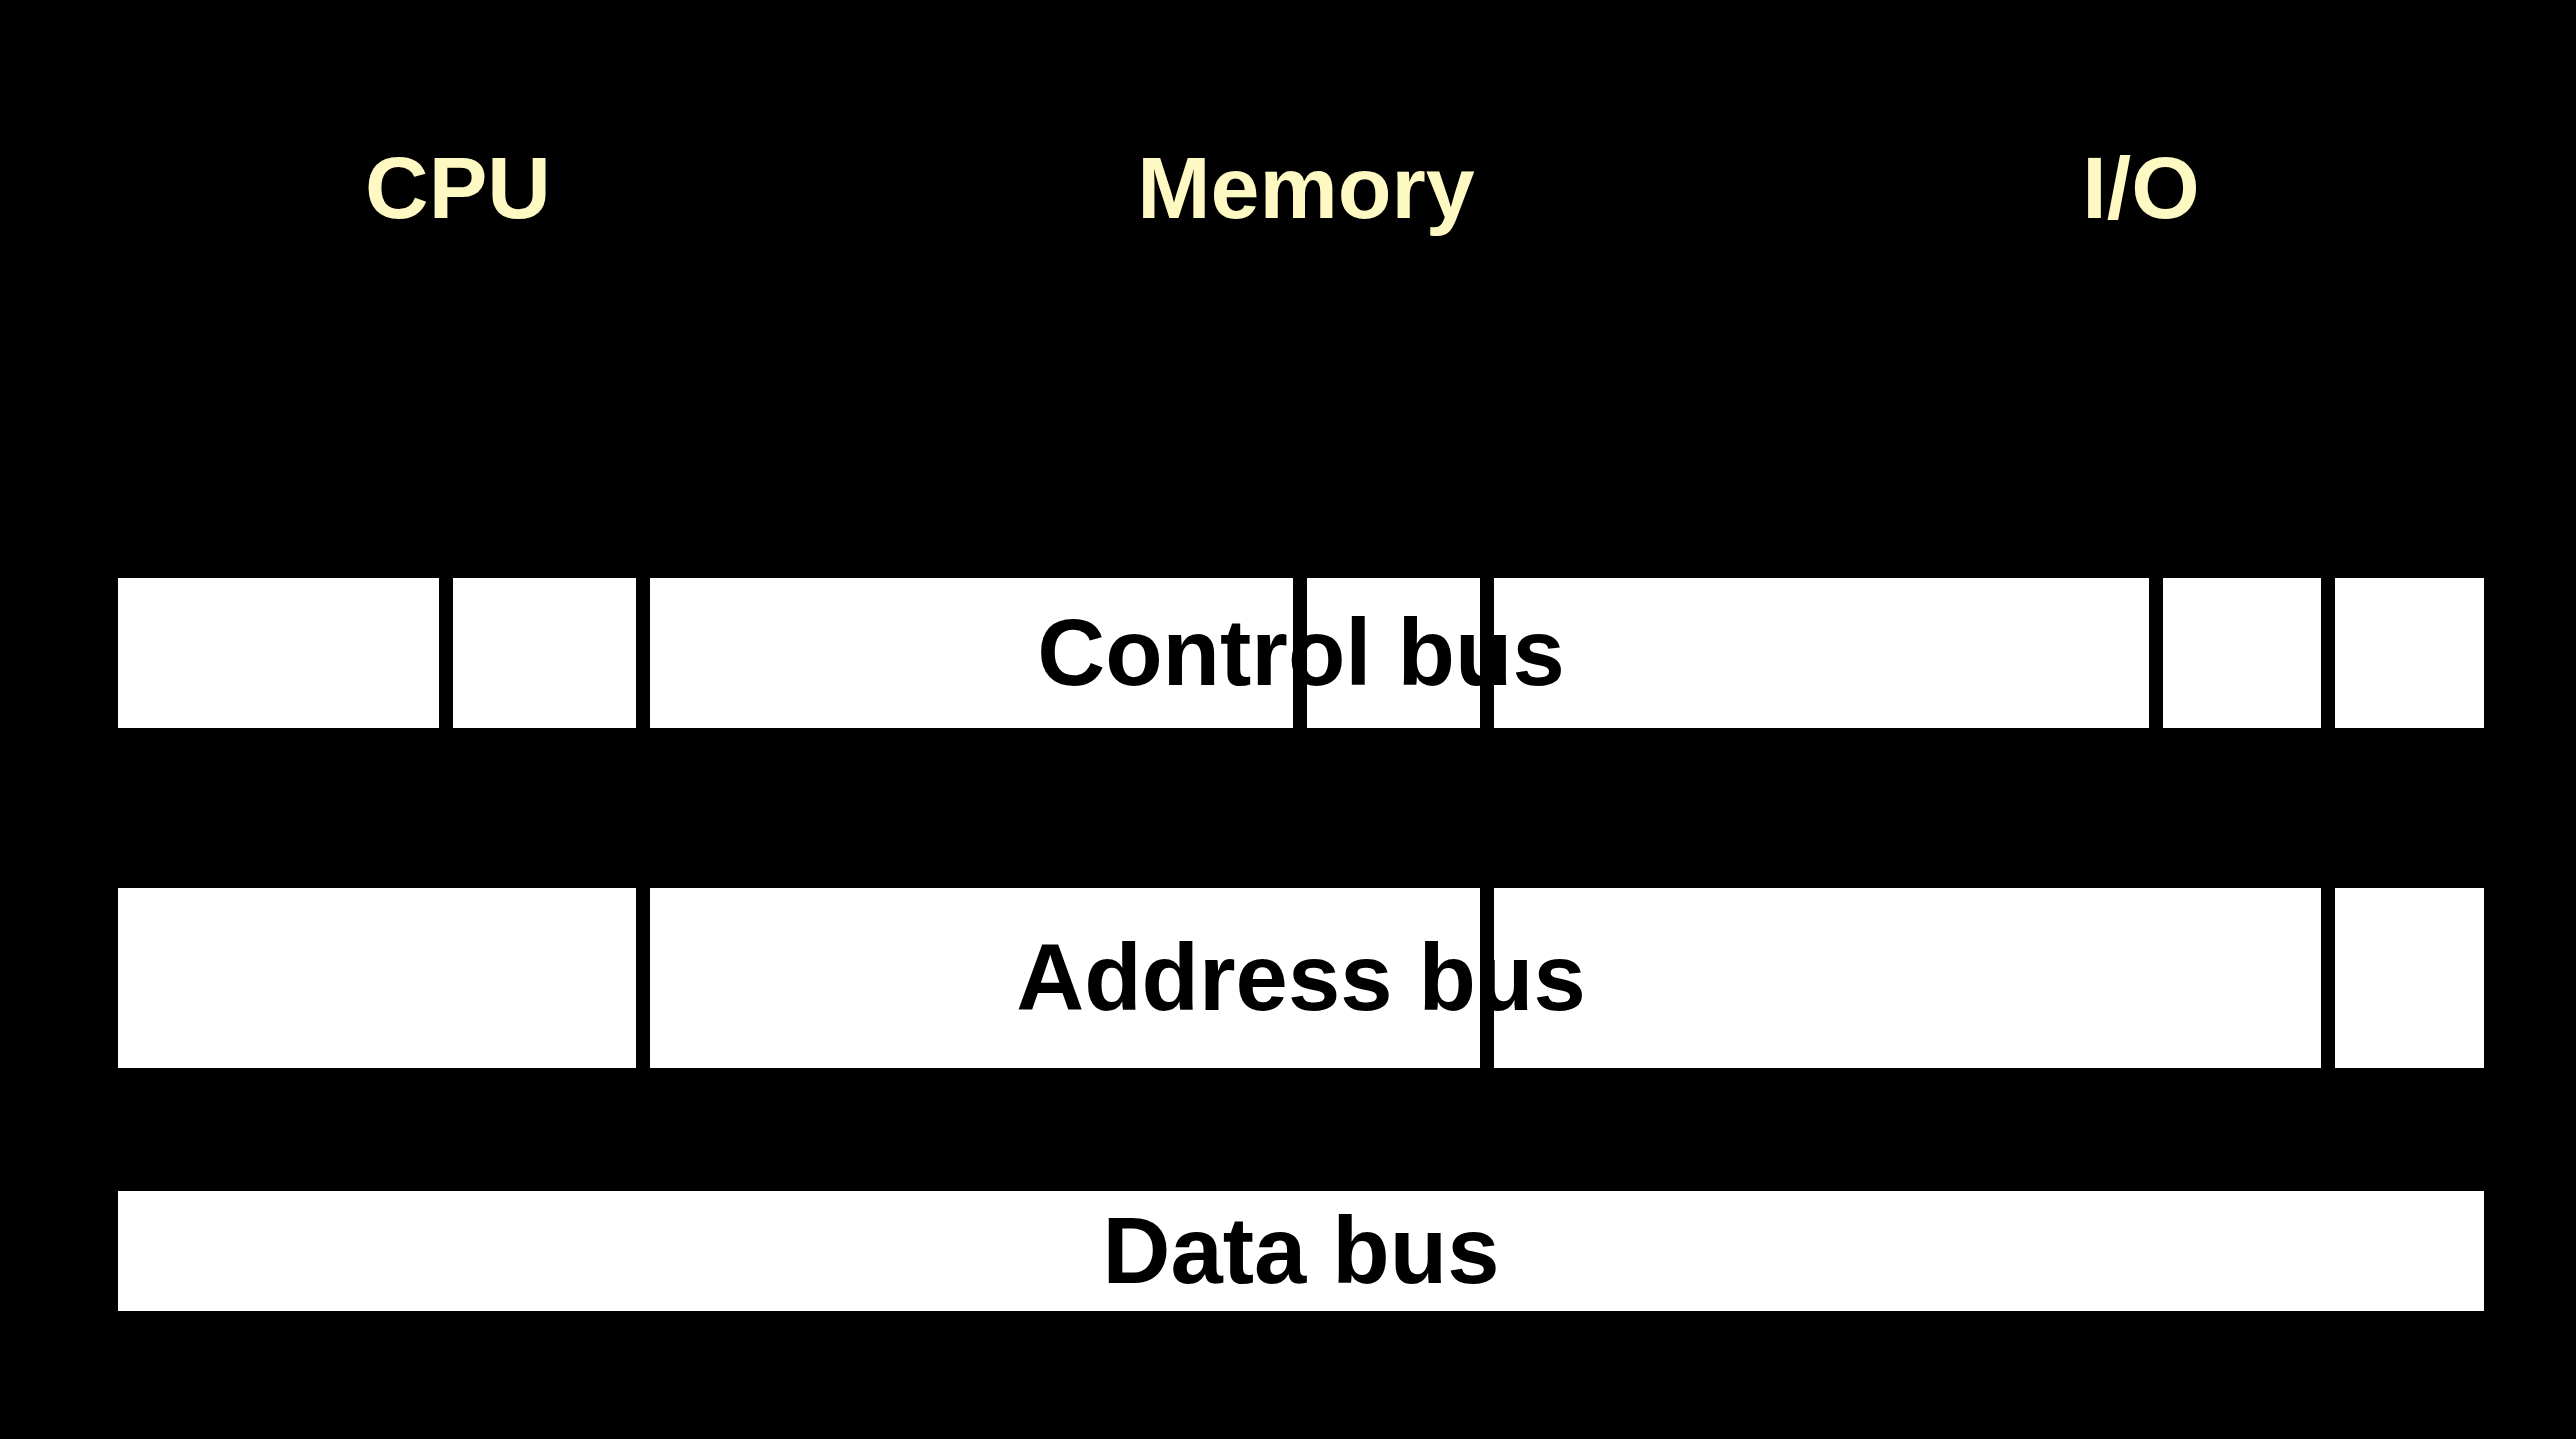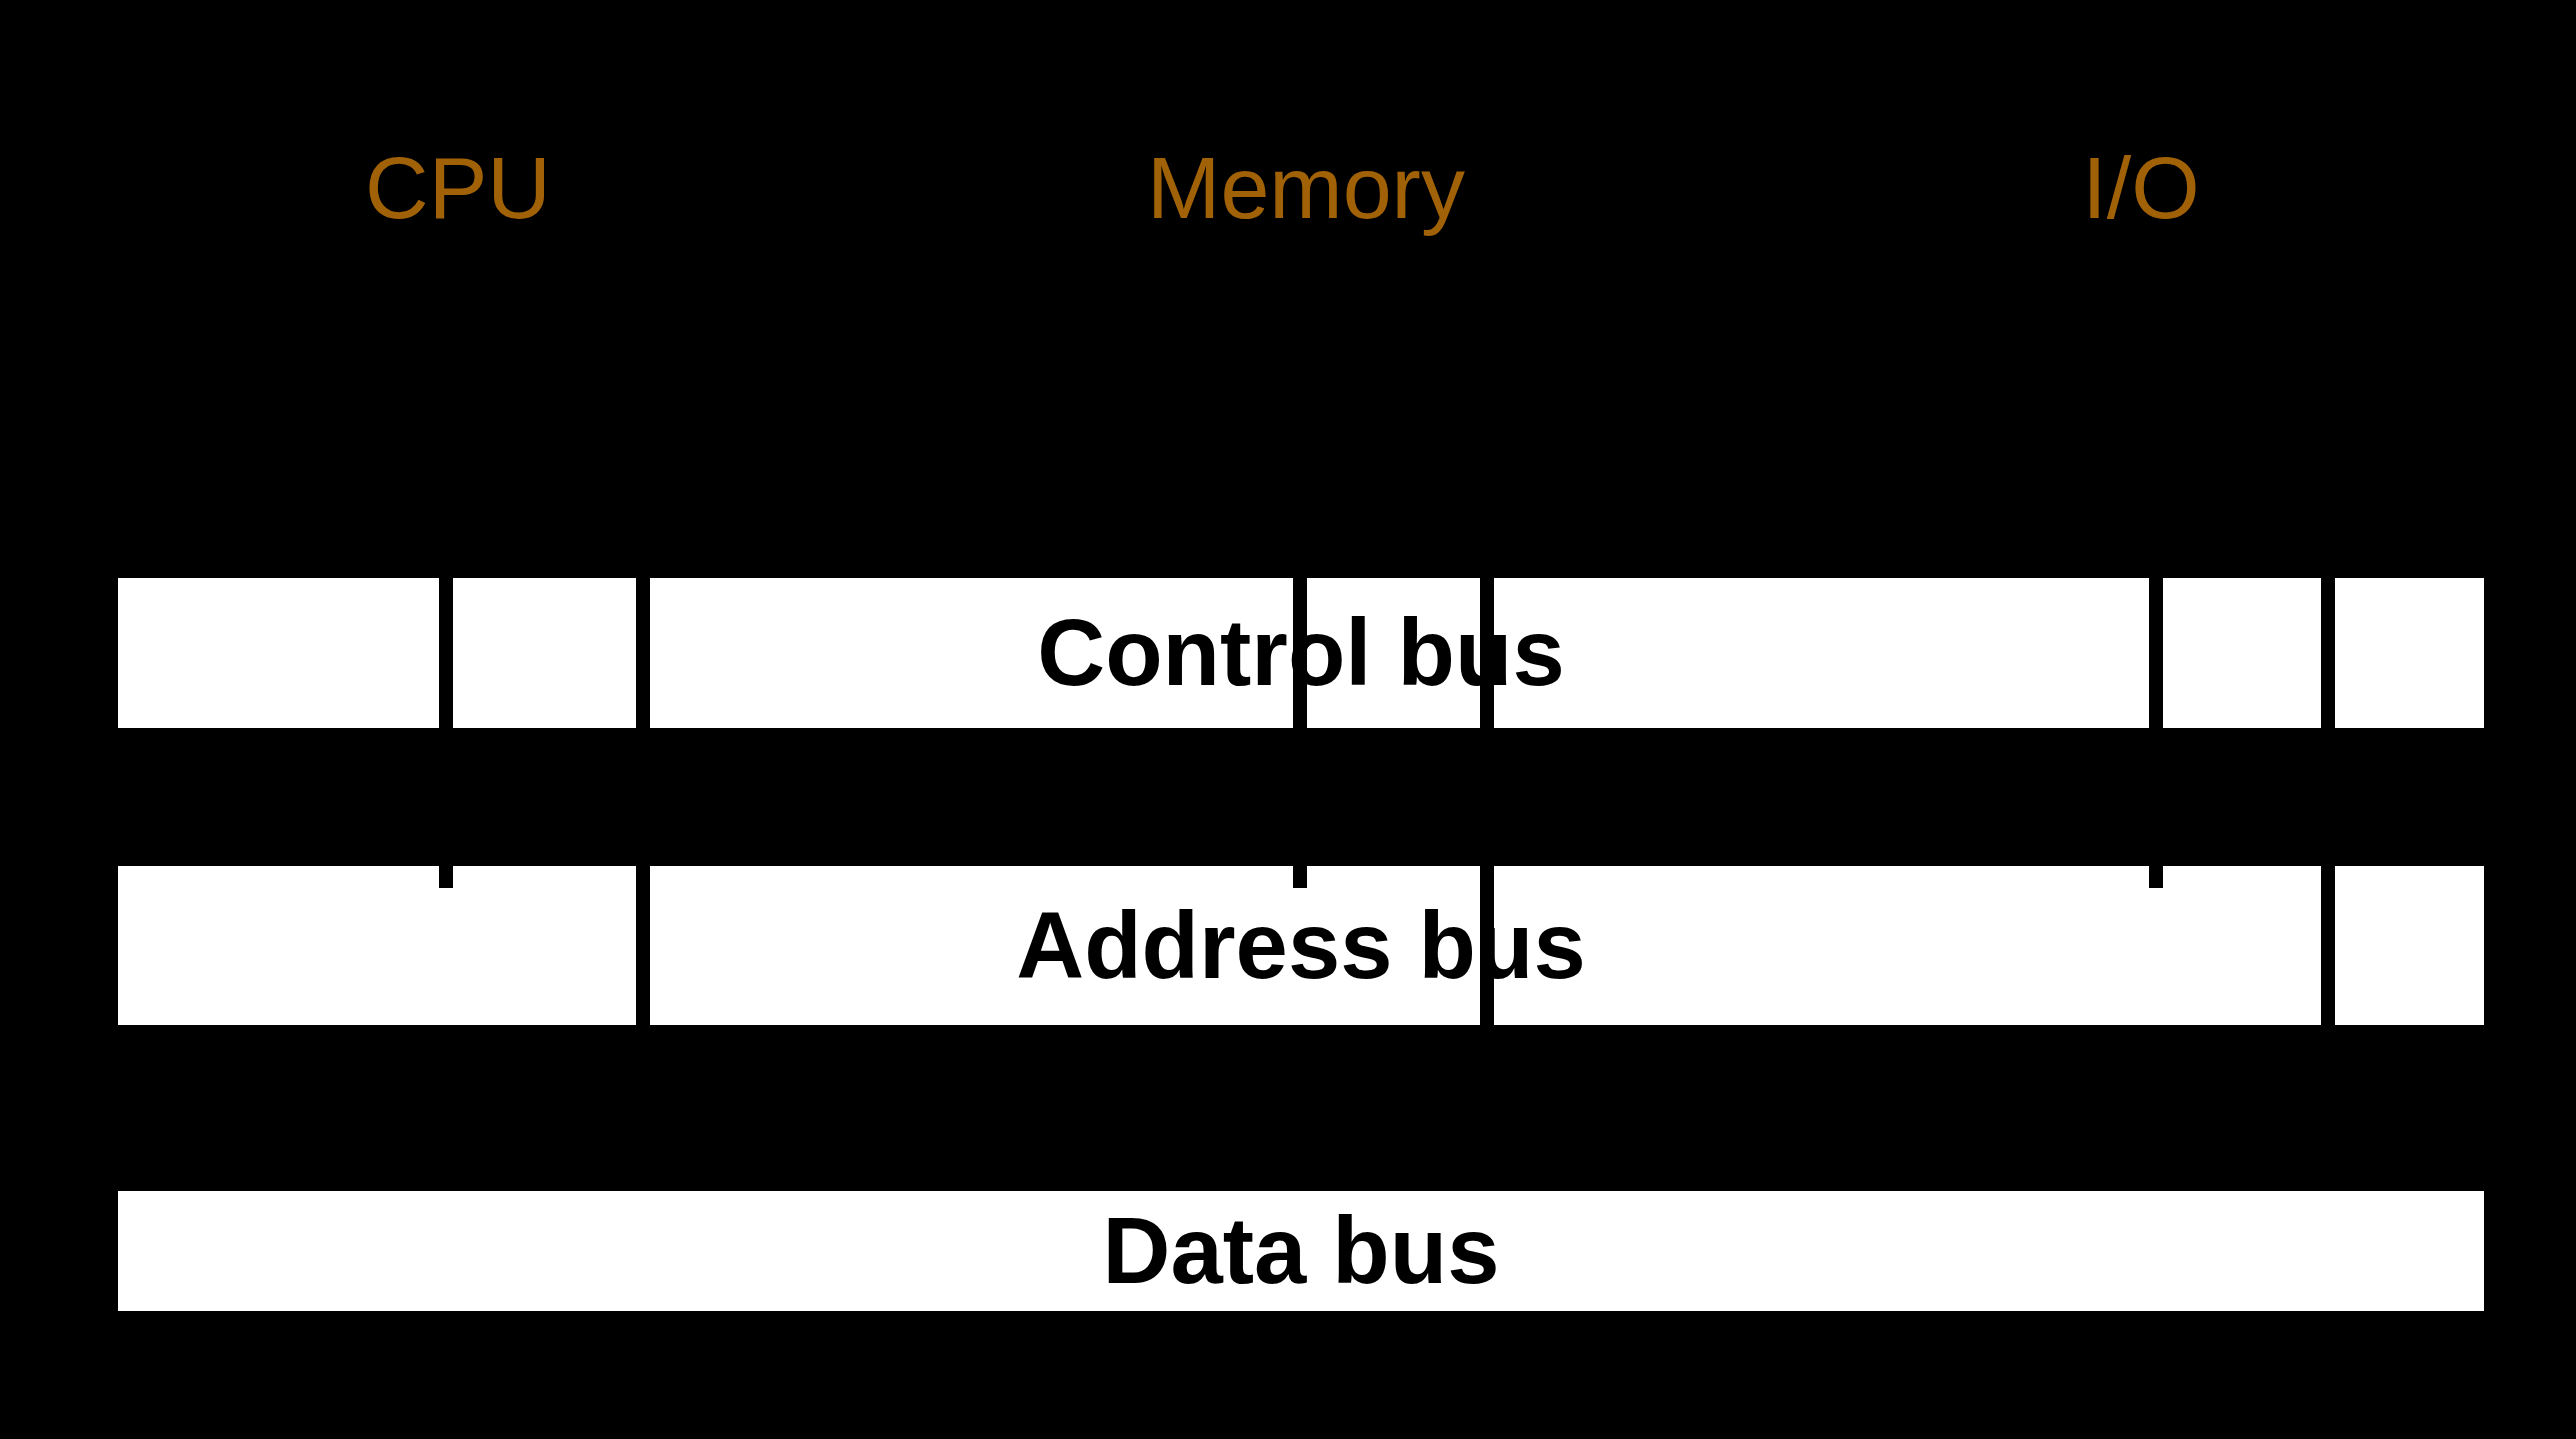--- a/index.html
+++ b/index.html
@@ -13,43 +13,43 @@
     height: 1440px;
     background: #000000;
     overflow: hidden;
     font-family: "Liberation Sans", sans-serif;
   }
   
   .component-label {
     position: absolute;
     top: 144px;
     transform: translateX(-50%);
-    color: #a16207;
+    color: #fef9c3;
     font-size: 88px;
-    font-weight: 400;
+    font-weight: 700;
     line-height: 88px;
     white-space: nowrap;
   }
   #label-cpu    { left: 458px;  }
   #label-memory { left: 1306px; }
   #label-io     { left: 2141px; }
 
   
   .bus-bar {
     position: absolute;
     left: 118px;
     width: 2366px;
     background: #ffffff;
     display: flex;
     align-items: center;
     justify-content: center;
     z-index: 1;
   }
   #bus-control { top: 578px;  height: 150px; }
-  #bus-address { top: 866px;  height: 159px; }
+  #bus-address { top: 888px;  height: 180px; }
   #bus-data    { top: 1191px; height: 120px; }
   .bus-label {
     color: #000000;
     font-size: 94px;
     font-weight: 700;
     line-height: 94px;
     white-space: nowrap;
   }
 
   

